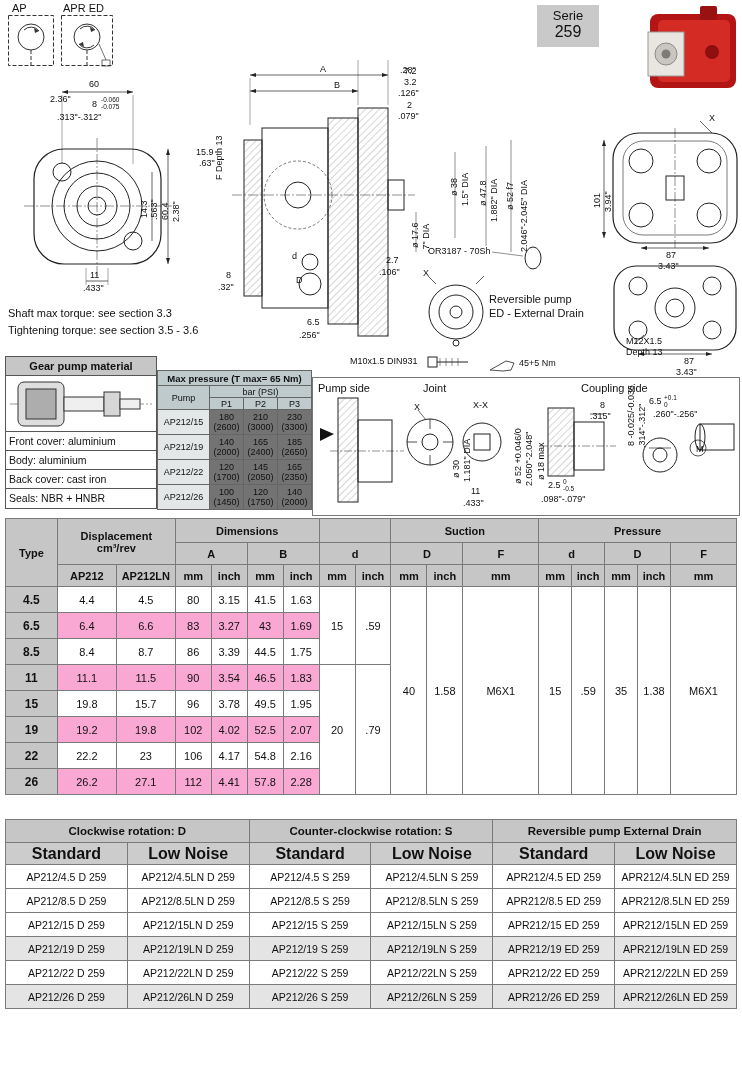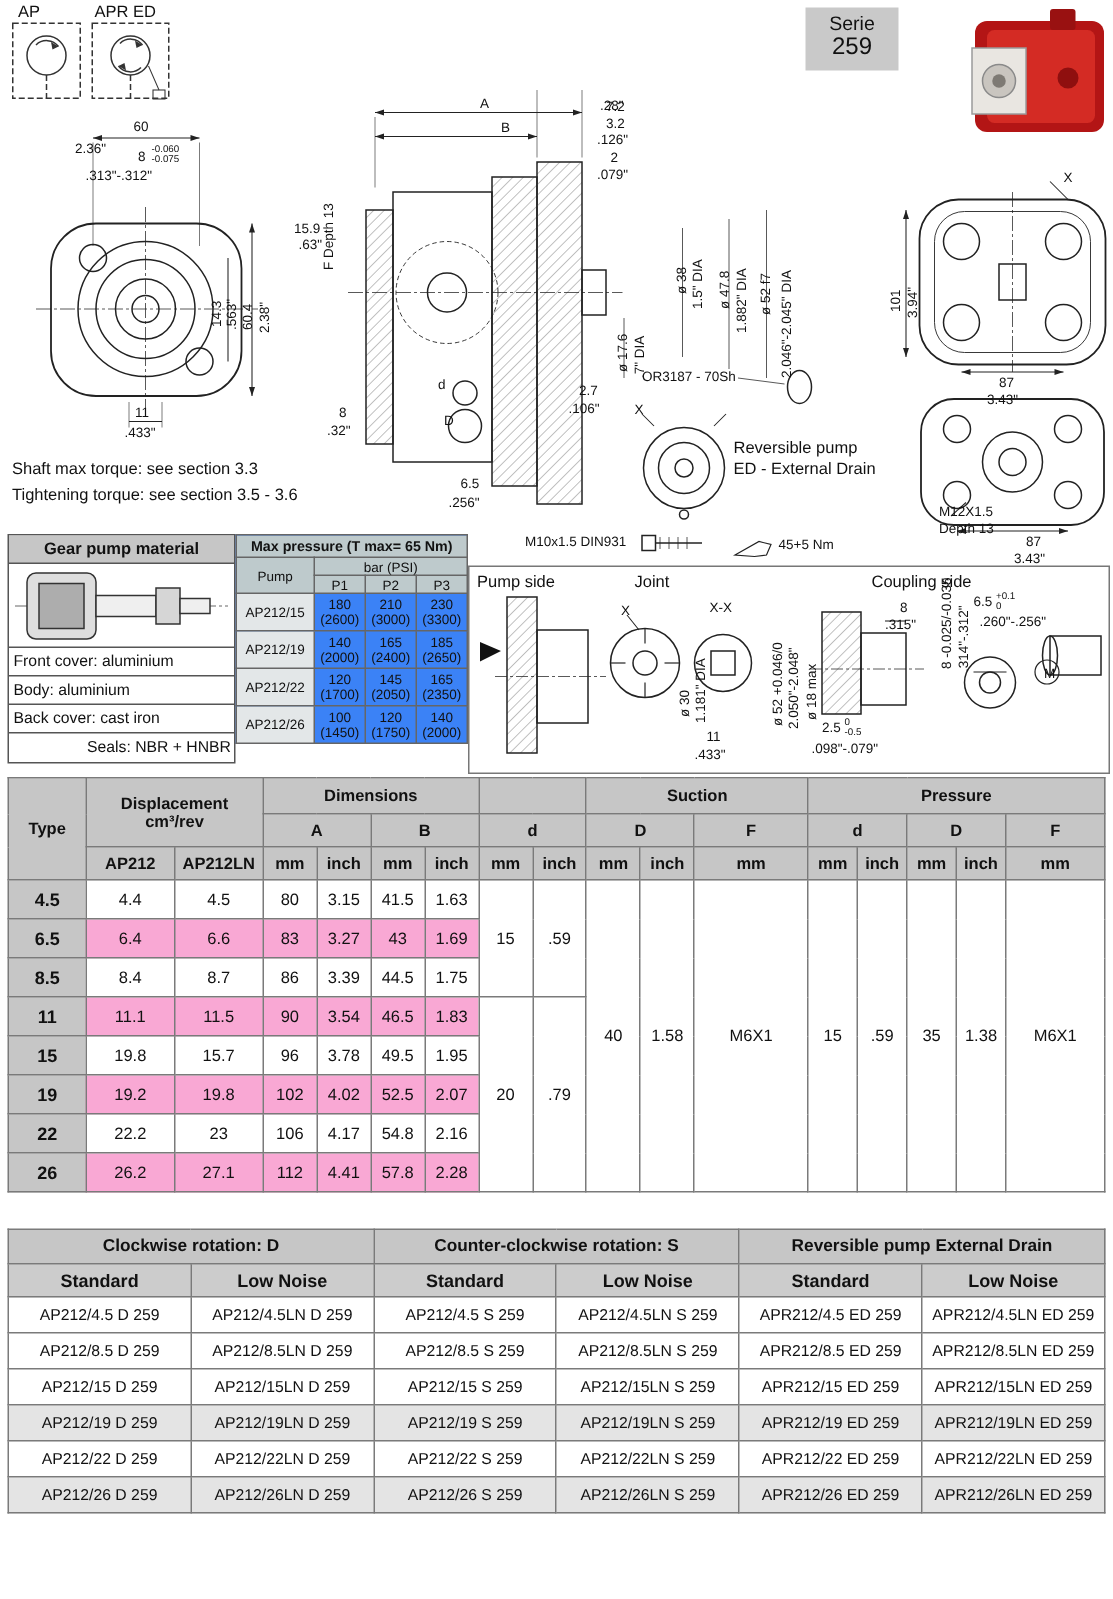--- a/index.html
+++ b/index.html
@@ -20,24 +20,24 @@
            background:#c9c9c9; text-align:center; padding-top:3px; }
   .badge .s1 { font-size:13px; display:block; }
   .badge .s2 { font-size:16px; display:block; }
 
   
   .mat-box { position:absolute; left:5px; top:356px; width:152px; border:1px solid #555; background:#fff; }
   .mat-title { background:#c6c6c6; border-bottom:1px solid #555; font-size:11px; font-weight:bold;
                text-align:center; padding:3px 0; }
   .mat-icon { height:56px; border-bottom:1px solid #555; position:relative; }
   .mat-row { font-size:10.5px; padding:3px 2px 2px 3px; border-bottom:1px solid #555; height:19px; }
-  .mat-row:last-child { border-bottom:none;text-align:right; }
+  .mat-row:last-child { border-bottom:none; }
 
   
-  .press-table { position:absolute; left:157px; top:356px; border-collapse:collapse; background:#3b82f6; }
+  .press-table { position:absolute; left:157px; top:370px; border-collapse:collapse; background:#737373; }
   .press-table th, .press-table td { border:1px solid #666; text-align:center; font-weight:normal; }
   .press-title { background:#becacc; font-size:9.5px; font-weight:bold !important; height:15px; padding:1px 3px; }
   .press-head { background:#becacc; font-size:9px; height:12px; }
   .press-table .pump-name { font-size:9px; background:#e3e7e8; width:52px; }
   .press-table .pval { font-size:9px; white-space:pre-line; line-height:10px; width:34px; height:25px; }
 
   
   .cp-panel { position:absolute; left:312px; top:377px; width:428px; height:139px; border:1px solid #777; }
 
   
@@ -50,21 +50,21 @@
   .main-table thead tr:nth-child(3) th { height:22px; font-weight:bold; }
   .main-table td { font-size:11px; height:26px; background:#fff; }
   .main-table td.stripe { background:#f9a8d4; }
   .main-table td.merge { background:#fff; }
   .main-table th.type-cell { background:#c6c6c6; font-size:12px; font-weight:bold; }
 
   
   .rot-table { border-collapse:collapse; margin:24px 5px 0 5px; width:732px; table-layout:fixed; }
   .rot-table th, .rot-table td { border:1px solid #7a7a7a; text-align:center; }
   .rot-table .grp th { background:#c6c6c6; font-size:11.5px; font-weight:bold; height:23px; }
-  .rot-table .sub th { background:#cccccc; font-size:12px; font-weight:bold; height:22px; }
+  .rot-table .sub th { background:#cccccc; font-size:16px; font-weight:bold; height:22px; }
   .rot-table td { font-size:10.5px; height:24px; background:#fff; }
   .rot-table tr.alt td { background:#e4e4e4; }
 </style>
 </head>
 <body>
 
 <div class="page">
 
   <div class="drawing-area">
 

